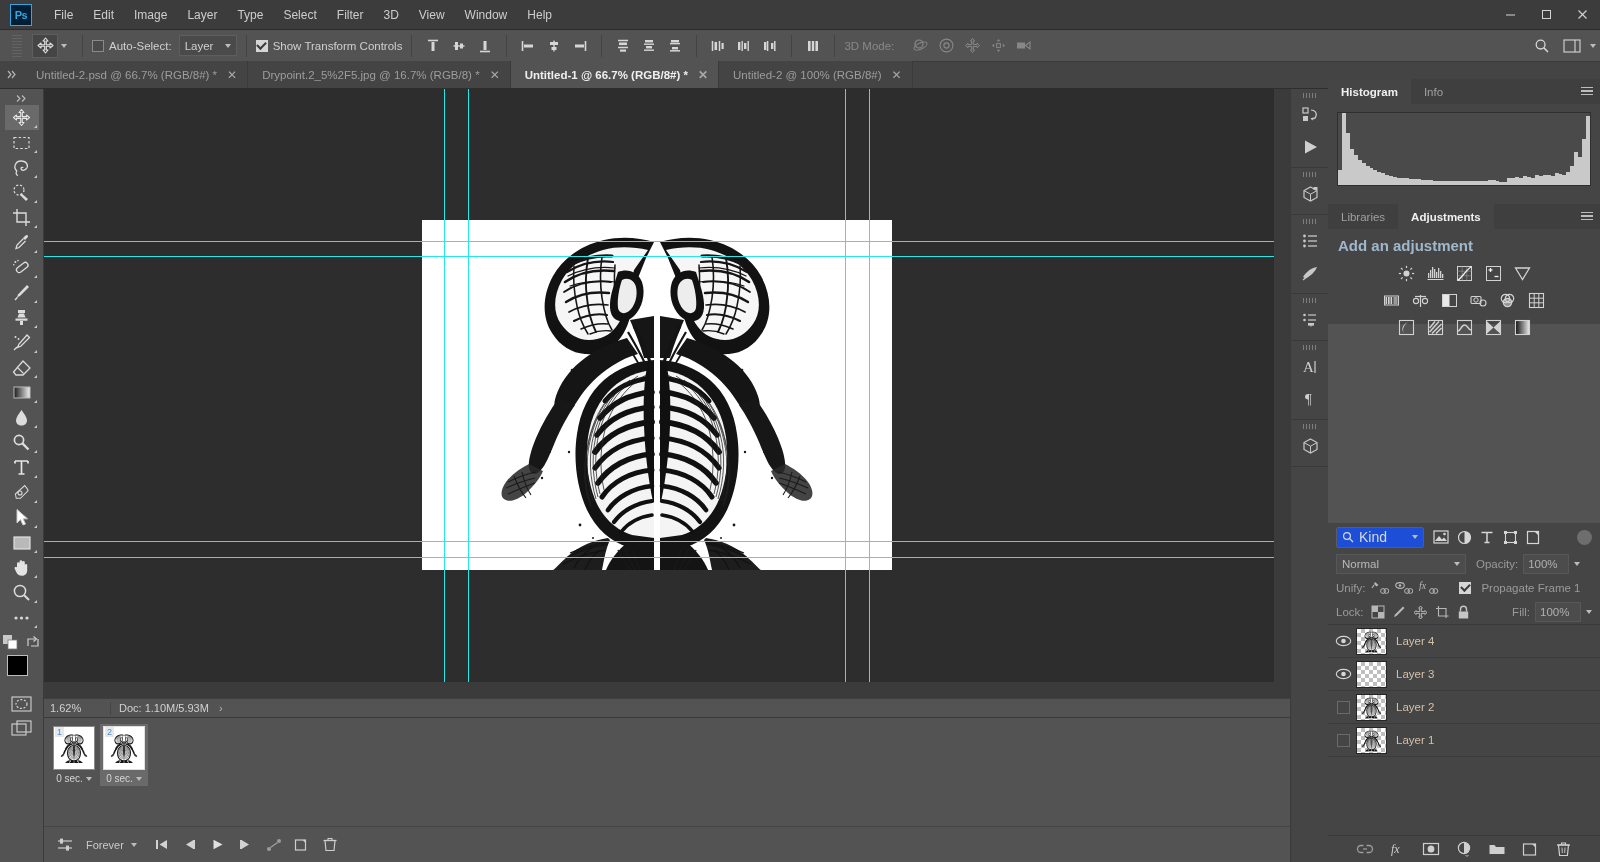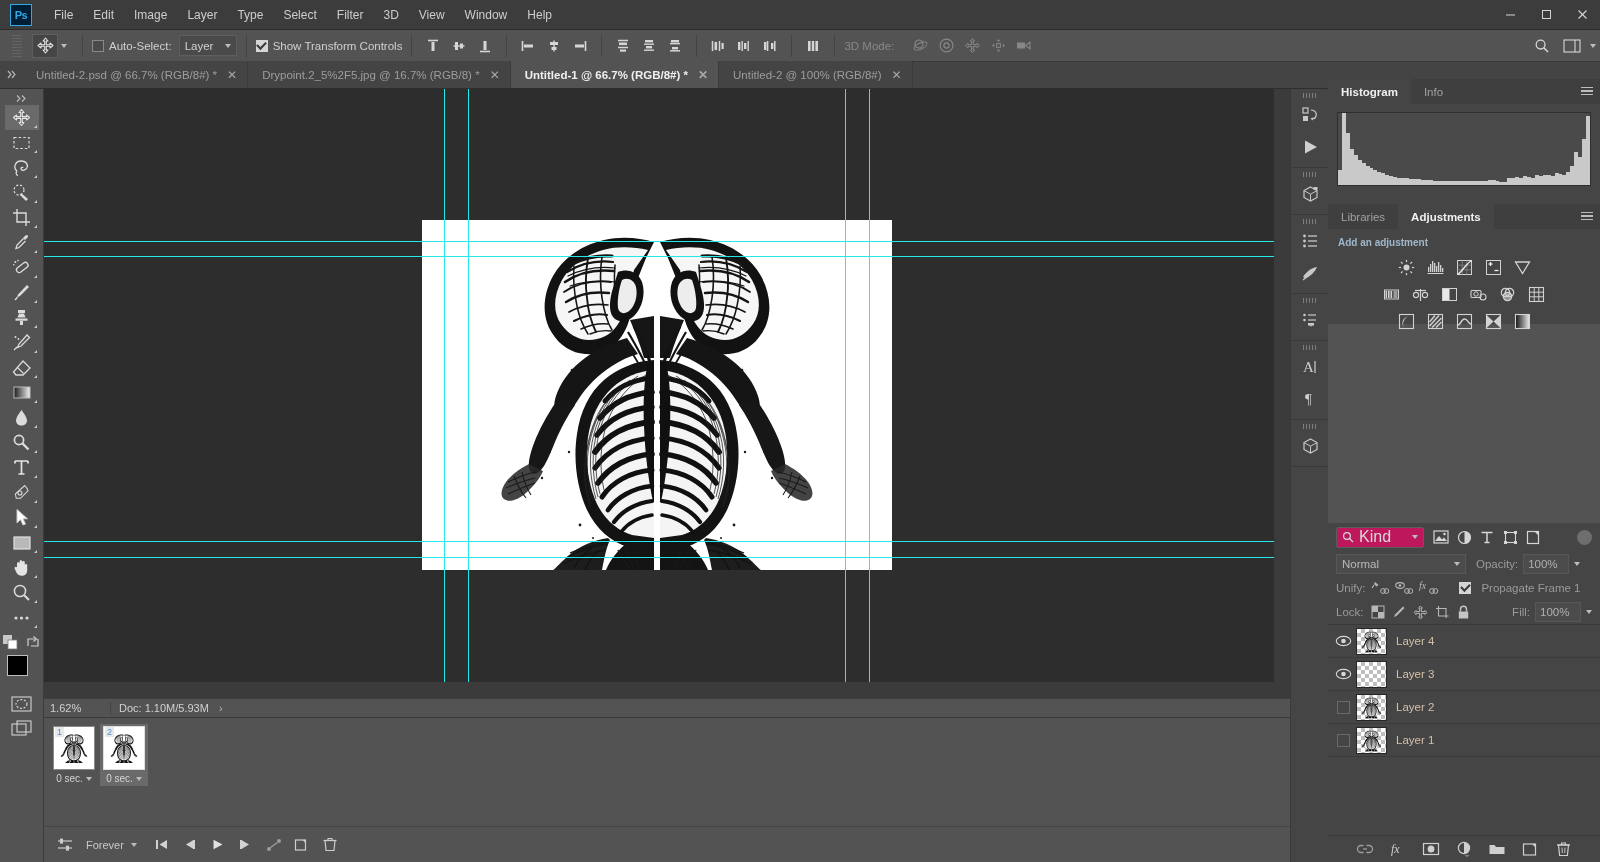--- a/index.html
+++ b/index.html
@@ -249,36 +249,36 @@
   .histo-box {
     height: 74px; background: #4a4a4a; border: 1px solid #2f2f2f;
     position: relative; overflow: hidden;
   }
   .histo-bars { position: absolute; left: 0; bottom: 0; width: 100%; height: 100%;
     display: flex; align-items: flex-end; }
   .histo-bars span { flex: 1 1 auto; background: #c9c9c9; }
 
   
   .adj-body { padding: 8px 10px 12px; }
-  .adj-title { color: #9fb8cc; font-size: 10px; margin-bottom: 9px; font-weight: bold; }
+  .adj-title { color: #9fb8cc; font-size: 15px; margin-bottom: 9px; font-weight: bold; }
   .adj-row { display: flex; justify-content: center; gap: 9px; margin-bottom: 7px; }
   .adj-icon {
     width: 20px; height: 20px; display: flex; align-items: center;
     justify-content: center;
   }
 
   
   .lay-filter {
     height: 28px; display: flex; align-items: center; gap: 0;
     padding: 0 8px; background: #454545;
   }
   .kind-box {
-    height: 21px; width: 88px; background: #be185d; border: 1px solid #5d5d5d;
+    height: 21px; width: 88px; background: #1d4ed8; border: 1px solid #5d5d5d;
     border-radius: 2px; display: flex; align-items: center; gap: 5px;
-    padding: 0 5px; color: #d8d8d8; font-size: 16px;
+    padding: 0 5px; color: #d8d8d8; font-size: 14px;
   }
   .filt-icons { display: flex; gap: 1px; margin-left: 6px; }
   .filt-ic { width: 22px; height: 22px; display: flex; align-items: center; justify-content: center; }
   .toggle-pill {
     width: 15px; height: 15px; border-radius: 50%; background: #6e6e6e;
     margin-left: auto;
   }
   .lay-row2 {
     height: 25px; display: flex; align-items: center; padding: 0 8px; gap: 0;
   }

